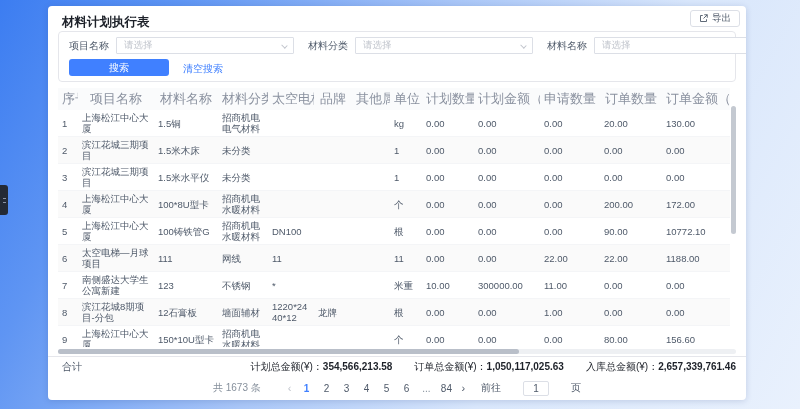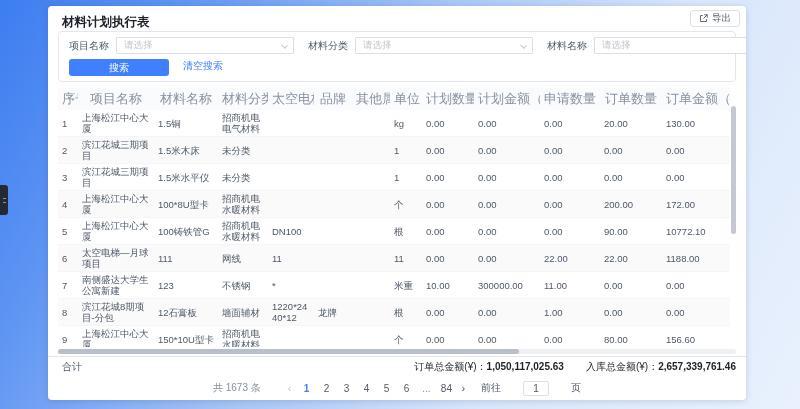--- a/index.html
+++ b/index.html
@@ -20,21 +20,21 @@
     display:inline-flex; align-items:center; gap:4px; cursor:pointer; }
   .filterbox { margin:0 10px; border:1px solid #e5e6eb; border-radius:4px; padding:5px 10px; }
   .filter-row { display:flex; align-items:center; }
   .filter-group { display:flex; align-items:center; margin-right:14px; }
   .filter-label { font-size:10px; color:#4e5969; margin-right:7px; white-space:nowrap; }
   .select { position:relative; width:178px; height:17px; border:1px solid #dcdfe6; border-radius:1px;
     background:#fff; display:flex; align-items:center; padding:0 16px 0 7px; cursor:pointer; }
   .placeholder { font-size:9.5px; color:#c0c4cc; }
   .chev { position:absolute; right:6px; top:5px; width:5px; height:5px;
     border-right:1px solid #c0c4cc; border-bottom:1px solid #c0c4cc; transform:rotate(45deg) scaleY(.8); }
-  .btn-row { display:flex; align-items:flex-start; margin-top:5px; }
+  .btn-row { display:flex; align-items:flex-end; margin-top:5px; }
   .search-btn { width:100px; height:17px; background:#4080ff; color:#fff; font-size:10px;
     border:none; border-radius:3px; cursor:pointer; line-height:17px; text-align:center; }
   .clear-btn { margin-left:14px; font-size:10px; color:#4080ff; cursor:pointer; }
   .tablewrap { position:relative; margin:6px 10px 0 10px; height:259px; overflow:hidden; width:678px; }
   table { border-collapse:collapse; table-layout:fixed; width:672px; }
   th { font-size:13px; font-weight:400; color:#8a919f; background:#fafbfc; text-align:center;
     padding:2px 4px; height:15px; white-space:nowrap; overflow:hidden; }
   td { font-size:9.5px; color:#4e5969; padding:2px 4px; height:26px; line-height:11px;
     border-bottom:1px solid #f4f5f7; word-break:break-all; overflow:hidden; }
   tbody tr:nth-child(even) { background:#fafafa; }
@@ -291,20 +291,21 @@
       <div class="vscroll"></div>
     </div>
 
     <div class="hscroll-track">
       <div class="hscroll-thumb"></div>
     </div>
 
     <div class="summary">
       <span class="summary-label">合计</span>
       <div class="summary-items">
+        <span class="summary-item"><span>计划总金额(¥)：</span><b>354,566,213.58</b></span>
         <span class="summary-item"><span>订单总金额(¥)：</span><b>1,050,117,025.63</b></span>
         <span class="summary-item"><span>入库总金额(¥)：</span><b>2,657,339,761.46</b></span>
       </div>
     </div>
 
     <div class="pager">
       <span class="pager-total">共 1673 条</span>
       <span class="arrow disabled">‹</span>
       <span style="display:flex;gap:6px;align-items:center">
           <span class="page active">1</span>

